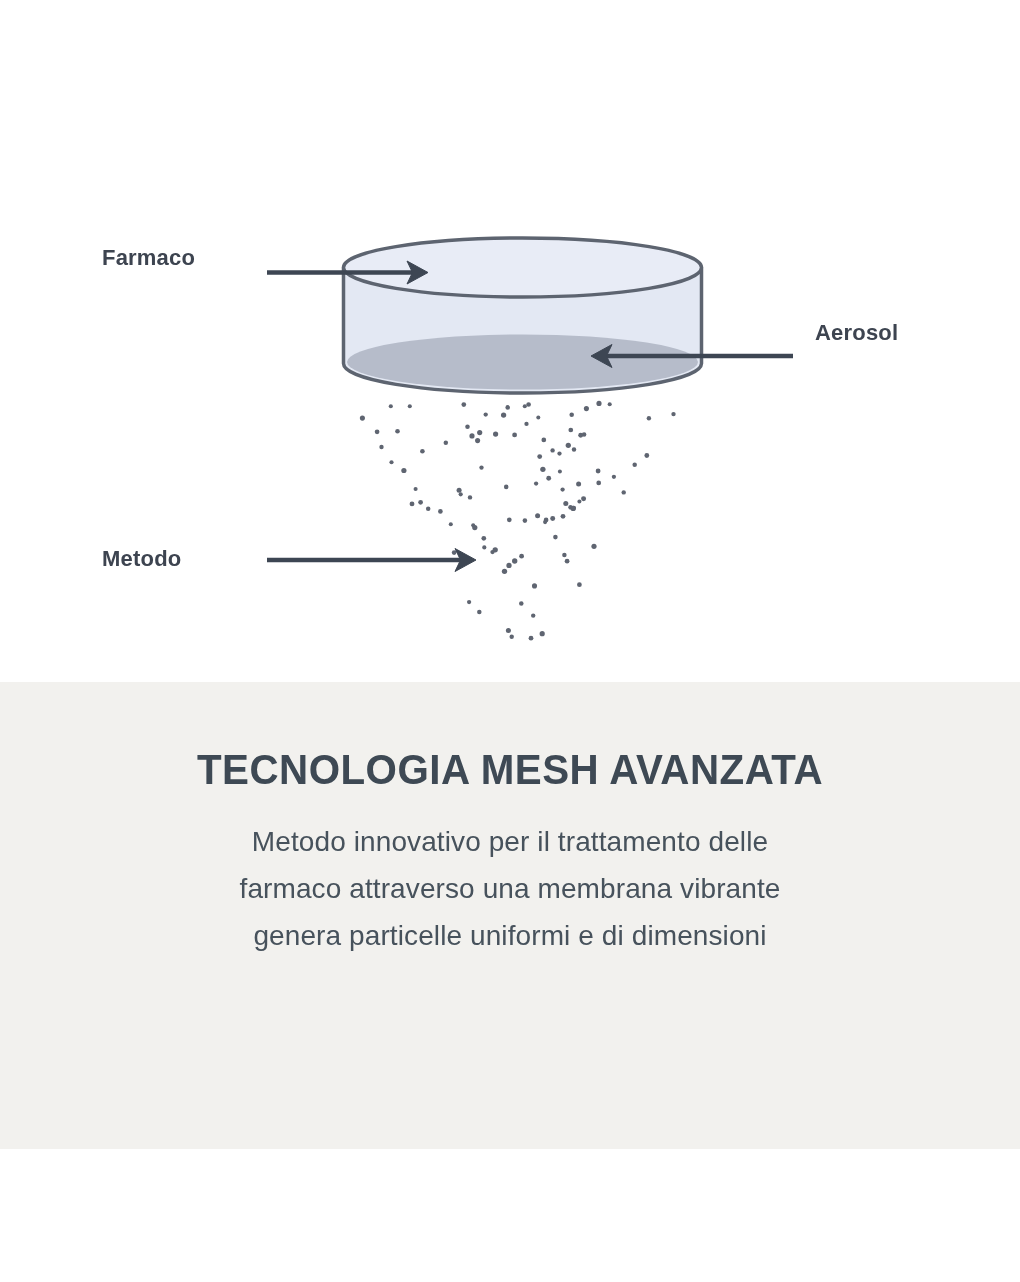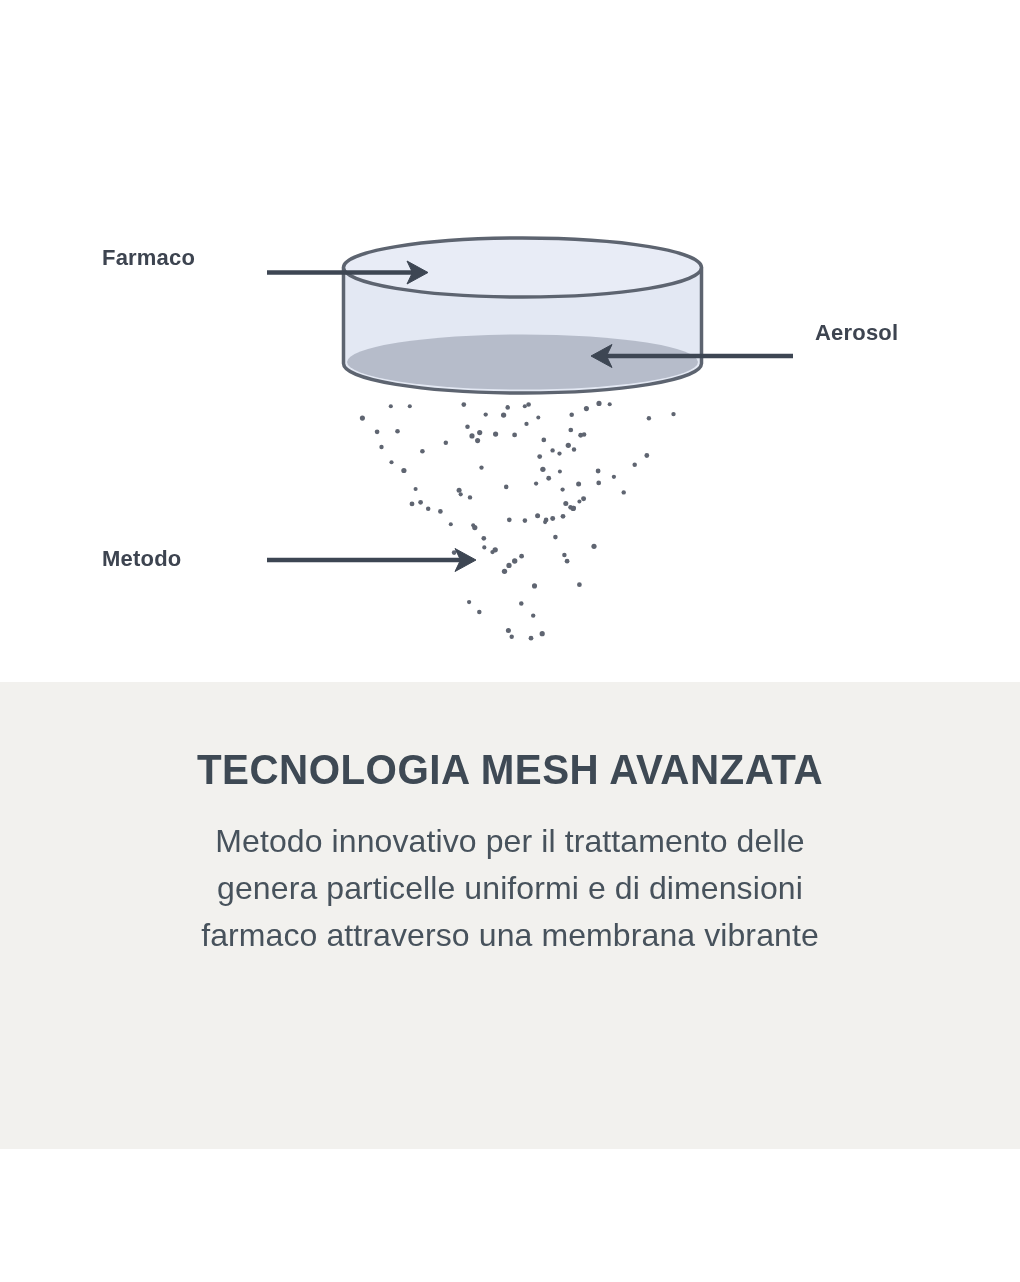--- a/index.html
+++ b/index.html
@@ -62,21 +62,21 @@
     letter-spacing: 0.5px;
     color: var(--title-text);
     transform: scaleX(0.96);
     transform-origin: 50% 50%;
     white-space: nowrap;
   }
   .panel-body {
     position: absolute; left: 0; top: 818px;
     width: 1020px;
     text-align: center;
-    font-size: 32px;
+    font-size: 28px;
     line-height: 47px;
     color: var(--body-text);
     letter-spacing: 0.1px;
   }
   .panel-body .body-line { white-space: nowrap; }
 </style>
 </head>
 <body>
 
 <div class="page">
@@ -222,17 +222,17 @@
       <div>Metodo</div>
     </div>
   </div>
 
   <div class="panel"></div>
 
   <h2 class="panel-title">TECNOLOGIA MESH AVANZATA</h2>
 
   <div class="panel-body">
     <div class="body-line">Metodo innovativo per il trattamento delle</div>
+    <div class="body-line">farmaco attraverso una membrana vibrante</div>
     <div class="body-line">genera particelle uniformi e di dimensioni</div>
-    <div class="body-line">farmaco attraverso una membrana vibrante</div>
   </div>
 
 </div>
 
 </body></html>

